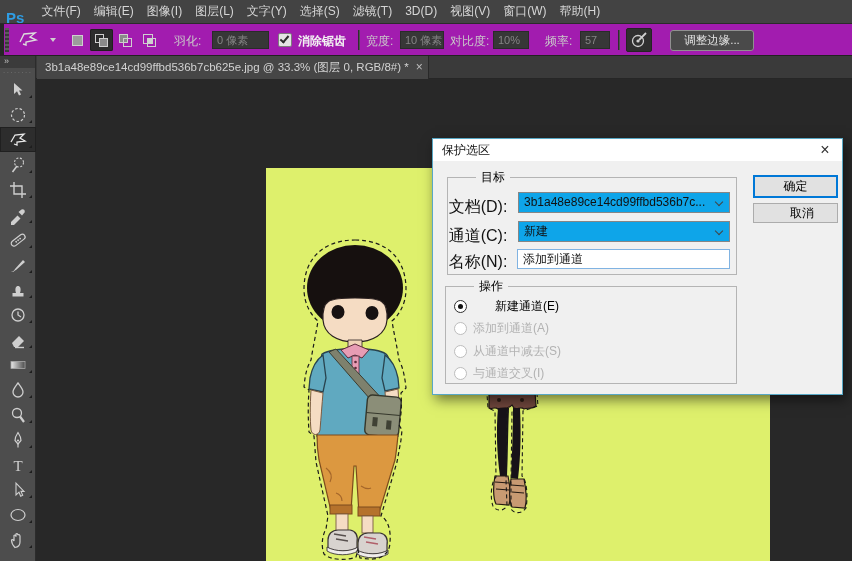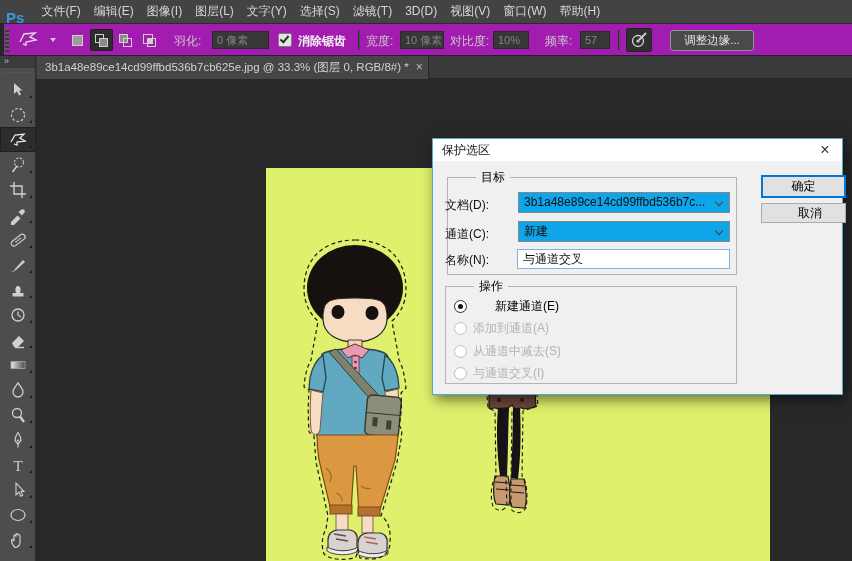--- a/index.html
+++ b/index.html
@@ -36,31 +36,31 @@
   .workspace { position:absolute; left:36px; top:79px; right:0; bottom:0; background:#282828; }
   .canvas { position:absolute; left:266px; top:168px; width:504px; height:393px; background:#def06c; z-index:1; }
   .canvas svg { position:absolute; left:0; top:0; }
   .dialog { position:absolute; left:432px; top:138px; width:411px; height:257px; background:#f0f0f0; border:1px solid #58a8c5; box-shadow:3px 5px 12px rgba(0,0,0,.5); z-index:10; font-size:12px; }
   .dlg-title { height:22px; background:#ffffff; display:flex; align-items:center; padding-left:9px; font-size:12px; color:#111; }
   .dlg-close { position:absolute; right:6px; top:0px; font-size:16px; color:#333; width:22px; height:22px; text-align:center; line-height:21px; }
   .grp { position:absolute; border:1px solid #b4b4b4; }
   .grp legend { font-size:12px; color:#000000; padding:0 5px; margin-left:28px; }
   .grp-dest { left:14px; top:30px; width:290px; height:106px; }
   .grp-op { left:12px; top:139px; width:292px; height:106px; }
-  .row-label { position:absolute; font-size:12px; color:#111; text-align:left; width:66px; left:12px; }
+  .row-label { position:absolute; font-size:16px; color:#111; text-align:center; width:66px; left:12px; }
   .select { position:absolute; left:85px; width:212px; height:21px; background:#0ea5e9; border:1px solid #868686; color:#111; line-height:19px; padding:0 18px 0 5px; white-space:nowrap; overflow:hidden; }
   .chev { position:absolute; right:7px; top:6px; width:6px; height:6px; border-right:1.5px solid #444; border-bottom:1.5px solid #444; transform:rotate(45deg); }
   .txt-input { position:absolute; left:84px; width:213px; height:20px; background:#fff; border:1px solid #80b3e2; color:#111; line-height:18px; padding:0 5px; }
   .radio-row { position:absolute; left:21px; display:flex; align-items:center; gap:6px; height:16px; }
   .radio { width:13px; height:13px; border-radius:50%; border:1px solid #2f2f2f; background:#fff; position:relative; flex:none; }
   .radio .dot { position:absolute; left:3px; top:3px; width:5px; height:5px; border-radius:50%; background:#111; }
   .radio-row.disabled .radio { border-color:#bdbdbd; }
   .rlabel { color:#000; }
   .radio-row.disabled .rlabel { color:#b2b2b2; }
-  .btn { position:absolute; left:320px; width:85px; font-size:12px; text-align:center; color:#000;margin-left:8px; }
+  .btn { position:absolute; left:320px; width:85px; font-size:12px; text-align:center; color:#000; }
   .btn-ok { top:36px; height:23px; background:#e1e1e1; border:2px solid #0078d7; line-height:19px; }
   .btn-cancel { top:64px; height:20px; background:#e1e1e1; border:1px solid #acacac; line-height:18px;padding-left:13px; }
 </style>
 </head>
 <body>
 
 <div class="menubar">
   <div class="ps-logo">Ps</div>
   <div id="menu-items" style="display:flex">
       <div class="menu-item">文件(F)</div>
@@ -370,21 +370,21 @@
     </div>
   <div class="dlg-close">×</div>
   <fieldset class="grp grp-dest">
     <legend>目标</legend>
   </fieldset>
   <div class="row-label" style="top:58px">文档(D):</div>
   <div class="select" style="top:53px"><span>3b1a48e89ce14cd99ffbd536b7c...</span><span class="chev"></span></div>
   <div class="row-label" style="top:87px">通道(C):</div>
   <div class="select" style="top:82px"><span>新建</span><span class="chev"></span></div>
   <div class="row-label" style="top:113px">名称(N):</div>
-  <div class="txt-input" style="top:110px">与通道交叉</div>
+  <div class="txt-input" style="top:110px">添加到通道</div>
   <fieldset class="grp grp-op">
     <legend>操作</legend>
   </fieldset>
   <div id="op-rows">
       <div class="radio-row" style="top: 159px; gap: 28px;">
         <span class="radio">
           <span class="dot"></span>
         </span>
         <span class="rlabel">新建通道(E)</span>
       </div>

